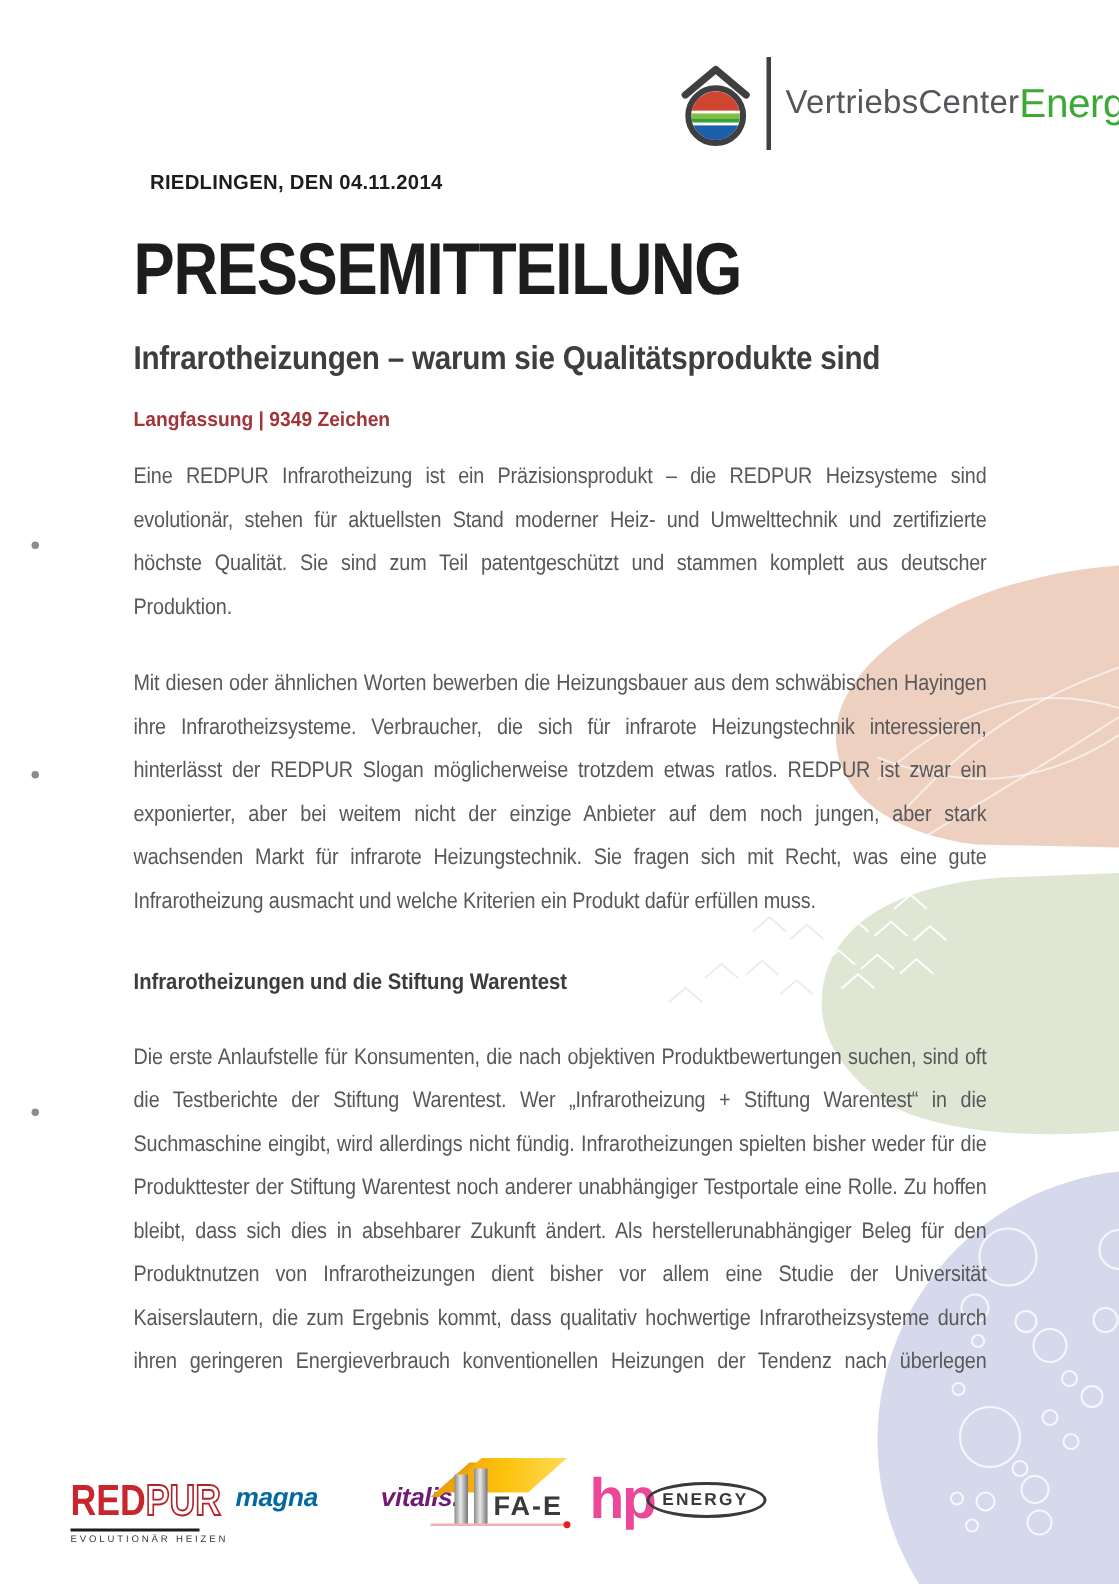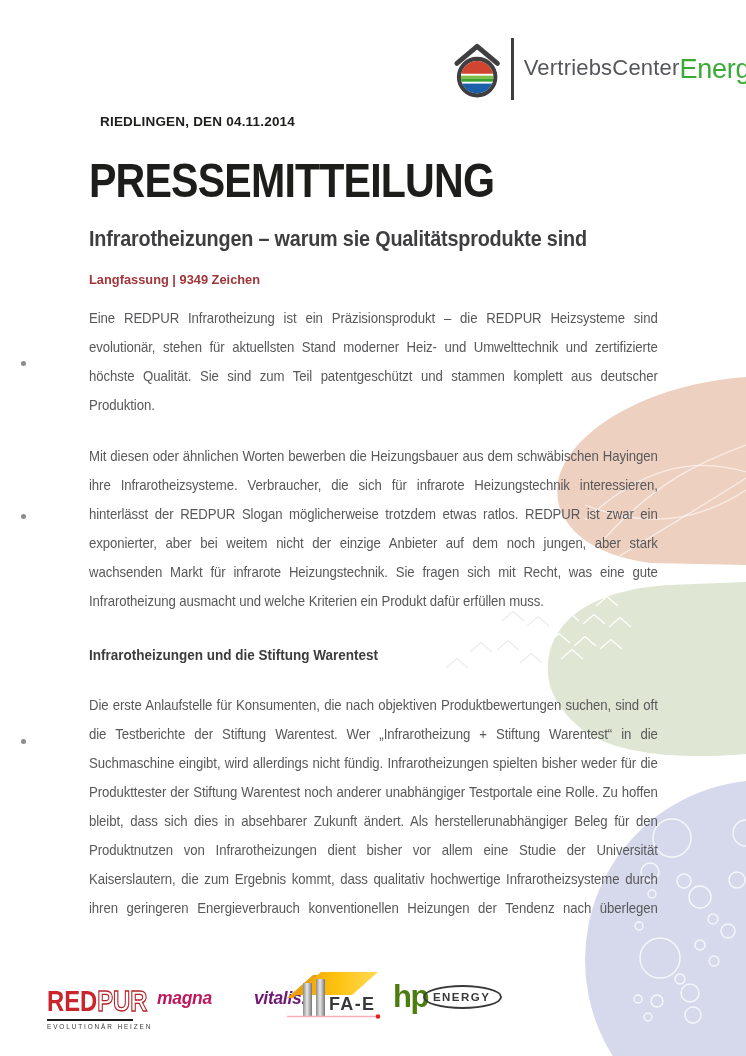--- a/index.html
+++ b/index.html
@@ -42,24 +42,24 @@
   
   .partners{position:absolute;left:0;top:0;width:100%;height:100%;pointer-events:none;}
   .redpur{position:absolute;left:47px;top:987px;width:86px;}
   .rp-word{font-size:29px;font-weight:800;line-height:1;transform:scaleX(.82);transform-origin:left top;white-space:nowrap;}
   .rp-red{color:#c9252c;}
   .rp-pur{color:#ffffff;-webkit-text-stroke:1.3px #b5232a;}
   .rp-tag{border-top:2px solid #1d1d1b;margin-top:3px;padding-top:2px;font-size:6.4px;letter-spacing:1.9px;
           color:#3a3a3a;white-space:nowrap;}
   .magnavitalis{position:absolute;left:157px;top:988px;font-size:17.5px;font-weight:700;font-style:italic;
           letter-spacing:-.3px;white-space:nowrap;}
-  .mv-1{color:#be185d;}.mv-2{color:#701a75;padding-left:42px;}
+  .mv-1{color:#0369a1;}.mv-2{color:#701a75;padding-left:42px;}
   .fae{position:absolute;left:281px;top:967px;}
   .hpe{position:absolute;left:393px;top:981px;display:flex;align-items:center;}
-  .hp-txt{font-size:31px;font-weight:700;color:#4d7c0f;letter-spacing:-1.5px;line-height:1;}
+  .hp-txt{font-size:38px;font-weight:700;color:#ec4899;letter-spacing:-1.5px;line-height:1;}
   .hp-ell{border:2.5px solid #39393b;border-radius:50%;padding:4px 10px 4px 8px;margin-left:-5px;
           font-size:11.5px;font-weight:600;letter-spacing:1.5px;color:#39393b;white-space:nowrap;text-align:right;}
 </style>
 </head>
 <body>
 
 <div class="page">
 
   <svg class="decor" width="746" height="1056" viewBox="0 0 746 1056">
     <defs>

